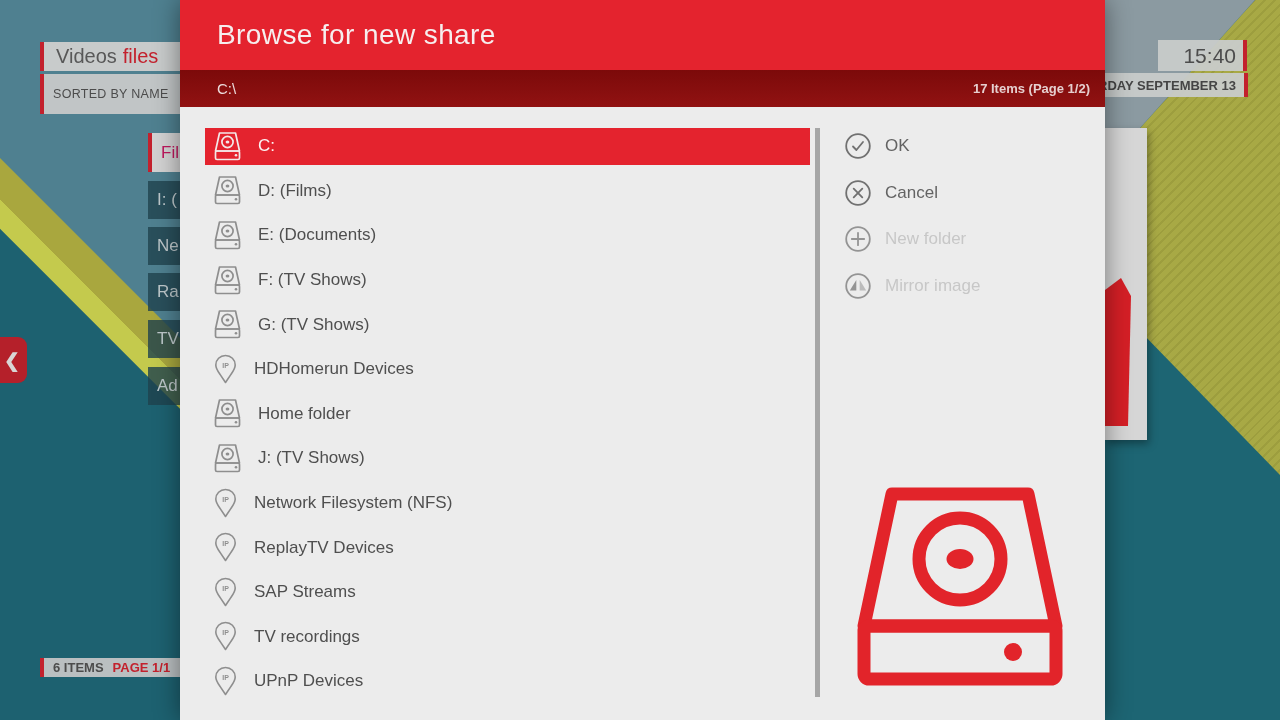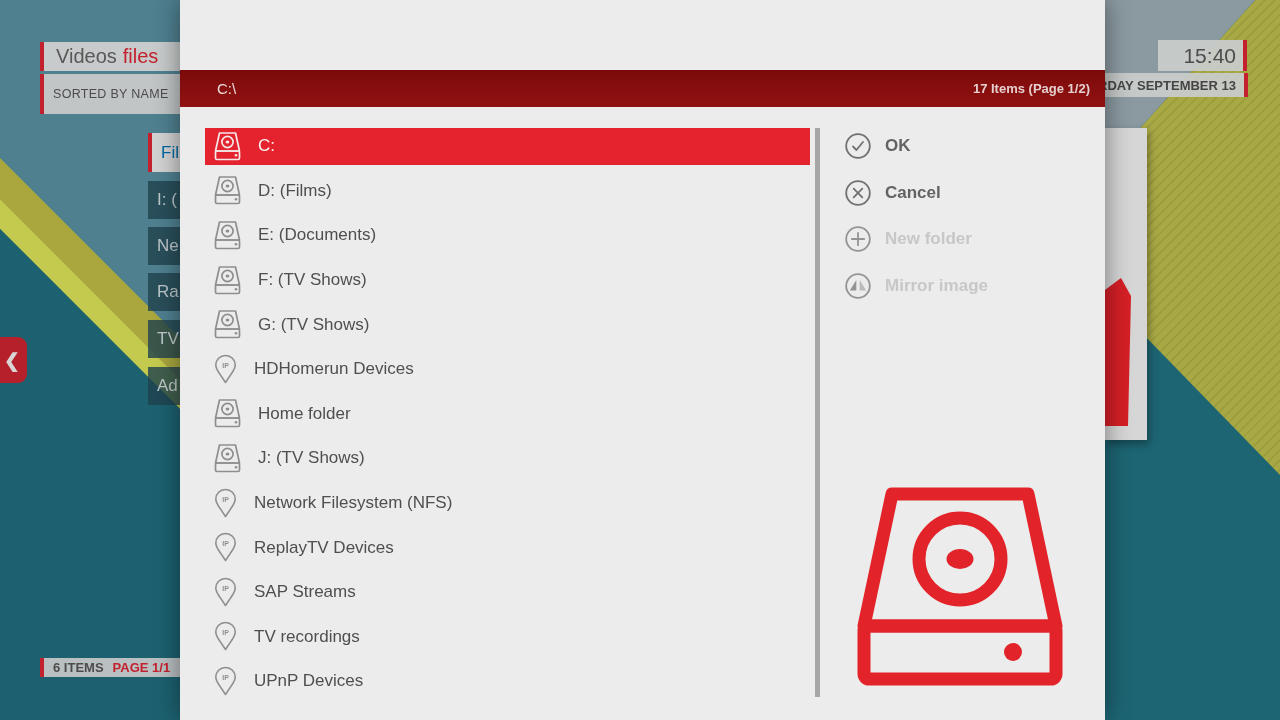--- a/index.html
+++ b/index.html
@@ -30,41 +30,41 @@
   
   .hudbar{position:absolute;display:flex;align-items:center;overflow:hidden;white-space:nowrap;}
   .videos-bar{left:40px;top:42px;width:140px;height:29px;background:rgba(207,207,207,.95);border-left:4px solid #c3212d;padding-left:12px;font-size:20px;color:#585858;}
   .videos-bar .accent{color:#c3212d;margin-left:6px;}
   .sorted-bar{left:40px;top:74px;width:140px;height:40px;background:rgba(203,203,203,.92);border-left:4px solid #c3212d;padding-left:9px;font-size:12.5px;color:#4c4c4c;letter-spacing:.3px;text-align:center;}
   .clock-bar{left:1158px;top:40px;width:78px;height:31px;background:rgba(200,203,202,.95);border-right:4px solid #c3212d;justify-content:flex-end;padding-right:7px;font-size:21px;color:#4c4c4c;text-align:right;}
   .date-bar{left:1105px;top:73px;width:131px;height:24px;background:rgba(200,203,202,.95);border-right:4px solid #c3212d;justify-content:flex-end;padding-right:8px;font-size:13px;font-weight:600;color:#454545;}
   .items-bar{left:40px;top:658px;width:140px;height:19px;background:rgba(200,200,200,.92);border-left:4px solid #c3212d;padding-left:9px;font-size:13px;font-weight:600;color:#4c4c4c;}
   .items-bar .accent{color:#c3212d;margin-left:9px;}
   .bg-menu-item{position:absolute;left:148px;width:32px;height:38px;display:flex;align-items:center;background:rgba(31,66,77,.8);color:#bdc7ca;font-size:17px;padding-left:9px;overflow:hidden;white-space:nowrap;}
-  .bg-menu-item.focused{background:#d2d2d2;border-left:4px solid #c3212d;color:#0369a1;left:148px;width:28px;height:39px;}
+  .bg-menu-item.focused{background:#d2d2d2;border-left:4px solid #c3212d;color:#be185d;left:148px;width:28px;height:39px;}
   .back-btn{position:absolute;left:-14px;top:337px;width:41px;height:46px;border-radius:9px;background:#b5202a;display:flex;align-items:center;justify-content:flex-end;padding-right:7px;box-sizing:border-box;color:#d9d5d5;font-size:19px;font-weight:bold;}
   
   .dialog{position:absolute;left:180px;top:0;width:925px;height:720px;background:#ececec;box-shadow:0 0 24px rgba(0,0,0,.45);}
   .dlg-header{position:absolute;left:0;top:0;width:100%;height:70px;background:#e4232e;display:flex;align-items:center;}
   .dlg-title{padding-left:37px;font-size:28px;color:#f6eeee;letter-spacing:.4px;}
   .dlg-crumb{position:absolute;left:0;top:70px;width:100%;height:37px;background:linear-gradient(180deg,#7c0a0a,#911212);display:flex;align-items:center;justify-content:space-between;box-sizing:border-box;padding:0 15px 0 37px;}
   .crumb-path{font-size:15px;color:#ecdcdc;}
   .crumb-info{font-size:13px;color:#e6cfcf;font-weight:bold;}
   
   .share-list{position:absolute;left:25px;top:128px;width:605px;}
   .row{height:36.6px;margin-bottom:8px;display:flex;align-items:center;padding-left:9px;box-sizing:border-box;}
   .row svg{color:#8e8e8e;flex:none;}
   .row-label{margin-left:17px;font-size:17px;color:#4f4f4f;white-space:nowrap;}
   .row.selected{background:#e4232e;}
   .row.selected .row-label{color:#fcf3f3;}
   .row.selected svg{color:#f3e7e7;}
   .list-scrollbar{position:absolute;left:635px;top:128px;width:5px;height:569px;background:#a6a6a6;}
   
   .btn-panel{position:absolute;left:665px;top:133px;}
-  .btn{display:flex;align-items:center;height:26px;margin-bottom:20.5px;font-weight:bold;}
+  .btn{display:flex;align-items:center;height:26px;margin-bottom:20.5px;}
   .btn svg{color:#717171;flex:none;}
   .btn-label{margin-left:14px;font-size:17px;color:#636363;white-space:nowrap;}
   .btn.disabled svg{color:#949494;}
   .btn.disabled .btn-label{color:#c7c7c7;}
   .big-disk{position:absolute;left:675px;top:486px;}
 </style>
 </head>
 <body>
 
 <div id="screen">
@@ -114,20 +114,23 @@
     </div>
   <div class="bg-menu-item" style="top:367px">
       <span>Ad</span>
     </div>
 
   <div class="back-btn">
     <span>❮</span>
   </div>
 
   <div class="dialog">
+    <div class="dlg-header">
+      <div class="dlg-title">Browse for new share</div>
+    </div>
     <div class="dlg-crumb">
       <span class="crumb-path">C:\</span>
       <span class="crumb-info">17 Items (Page 1/2)</span>
     </div>
 
     <div class="share-list">
         <div class="row selected">
           <svg width="27" height="31" viewBox="0 0 27 31" fill="none" stroke="currentColor" stroke-width="1.7" stroke-linejoin="round">
     <path d="M 5.5,2 L 21.5,2 L 25.5,20 L 1.5,20 Z"></path>
     <rect x="1.5" y="20" width="24" height="8.5" rx="1.5"></rect>

